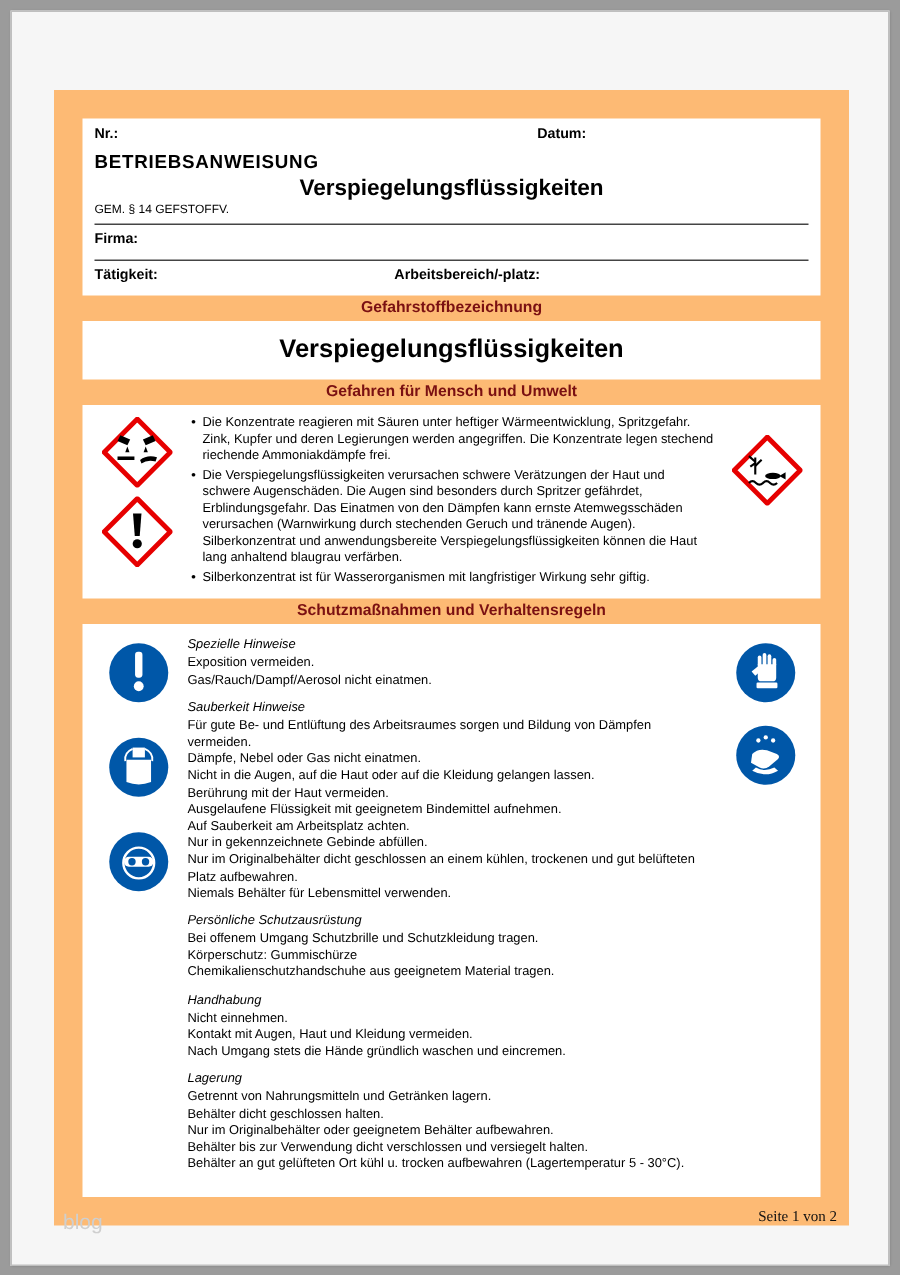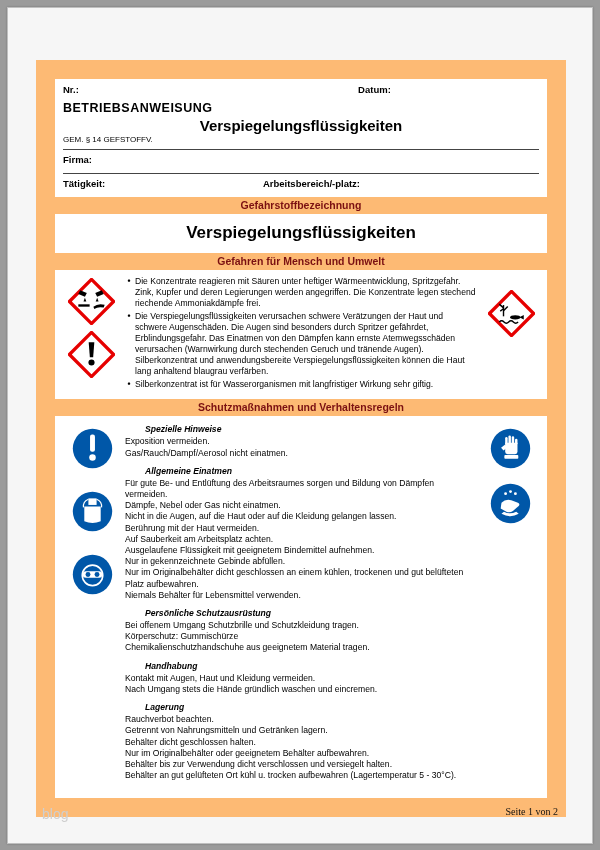--- a/index.html
+++ b/index.html
@@ -47,21 +47,21 @@
   .hz-li .b{flex:0 0 12px;text-align:center;font-weight:bold;}
   .hz-li .t{flex:1;}
   .ghs{width:47px;height:47px;display:block;}
   
   .prot{display:flex;padding:8px 4px 10px 4px;}
   .pcol-l{flex:0 0 66px;display:flex;flex-direction:column;align-items:center;gap:22px;padding-top:4px;}
   .pcol-r{flex:0 0 66px;display:flex;flex-direction:column;align-items:center;gap:14px;padding-top:4px;}
   .mand{width:41px;height:41px;display:block;}
   .pr-text{flex:1;font-size:8.6px;line-height:1.3;padding-right:2px;}
   .pr-sec{margin-bottom:7px;}
-  .pr-h{font-weight:bold;font-style:italic;margin-bottom:1px;margin-left:20px;}
+  .pr-h{font-weight:normal;font-style:italic;margin-bottom:1px;}
   .footer{
     position:absolute;right:34px;bottom:26px;
     font-family:"Liberation Serif", serif;font-size:10px;color:#111;
   }
   .watermark{
     position:absolute;left:34px;bottom:21px;
     font-size:14px;color:#cfcfcf;
   }
 </style>
 </head>
@@ -175,45 +175,45 @@
         </svg>
       </div>
 
       <div class="pr-text">
         <div class="pr-sec">
           <div class="pr-h">Spezielle Hinweise</div>
           <div>Exposition vermeiden.</div>
           <div>Gas/Rauch/Dampf/Aerosol nicht einatmen.</div>
         </div>
         <div class="pr-sec">
-          <div class="pr-h">Allgemeine Einatmen</div>
+          <div class="pr-h">Sauberkeit Hinweise</div>
           <div>Für gute Be- und Entlüftung des Arbeitsraumes sorgen und Bildung von Dämpfen vermeiden.</div>
           <div>Dämpfe, Nebel oder Gas nicht einatmen.</div>
           <div>Nicht in die Augen, auf die Haut oder auf die Kleidung gelangen lassen.</div>
           <div>Berührung mit der Haut vermeiden.</div>
+          <div>Ausgelaufene Flüssigkeit mit geeignetem Bindemittel aufnehmen.</div>
           <div>Auf Sauberkeit am Arbeitsplatz achten.</div>
-          <div>Ausgelaufene Flüssigkeit mit geeignetem Bindemittel aufnehmen.</div>
           <div>Nur in gekennzeichnete Gebinde abfüllen.</div>
           <div>Nur im Originalbehälter dicht geschlossen an einem kühlen, trockenen und gut belüfteten Platz aufbewahren.</div>
           <div>Niemals Behälter für Lebensmittel verwenden.</div>
         </div>
         <div class="pr-sec">
           <div class="pr-h">Persönliche Schutzausrüstung</div>
           <div>Bei offenem Umgang Schutzbrille und Schutzkleidung tragen.</div>
           <div>Körperschutz: Gummischürze</div>
           <div>Chemikalienschutzhandschuhe aus geeignetem Material tragen.</div>
         </div>
         <div class="pr-sec">
           <div class="pr-h">Handhabung</div>
+          <div>Nicht einnehmen.</div>
           <div>Kontakt mit Augen, Haut und Kleidung vermeiden.</div>
           <div>Nach Umgang stets die Hände gründlich waschen und eincremen.</div>
         </div>
         <div class="pr-sec">
           <div class="pr-h">Lagerung</div>
-          <div>Rauchverbot beachten.</div>
           <div>Getrennt von Nahrungsmitteln und Getränken lagern.</div>
           <div>Behälter dicht geschlossen halten.</div>
           <div>Nur im Originalbehälter oder geeignetem Behälter aufbewahren.</div>
           <div>Behälter bis zur Verwendung dicht verschlossen und versiegelt halten.</div>
           <div>Behälter an gut gelüfteten Ort kühl u. trocken aufbewahren (Lagertemperatur 5 - 30°C).</div>
         </div>
       </div>
 
       <div class="pcol-r">
 

